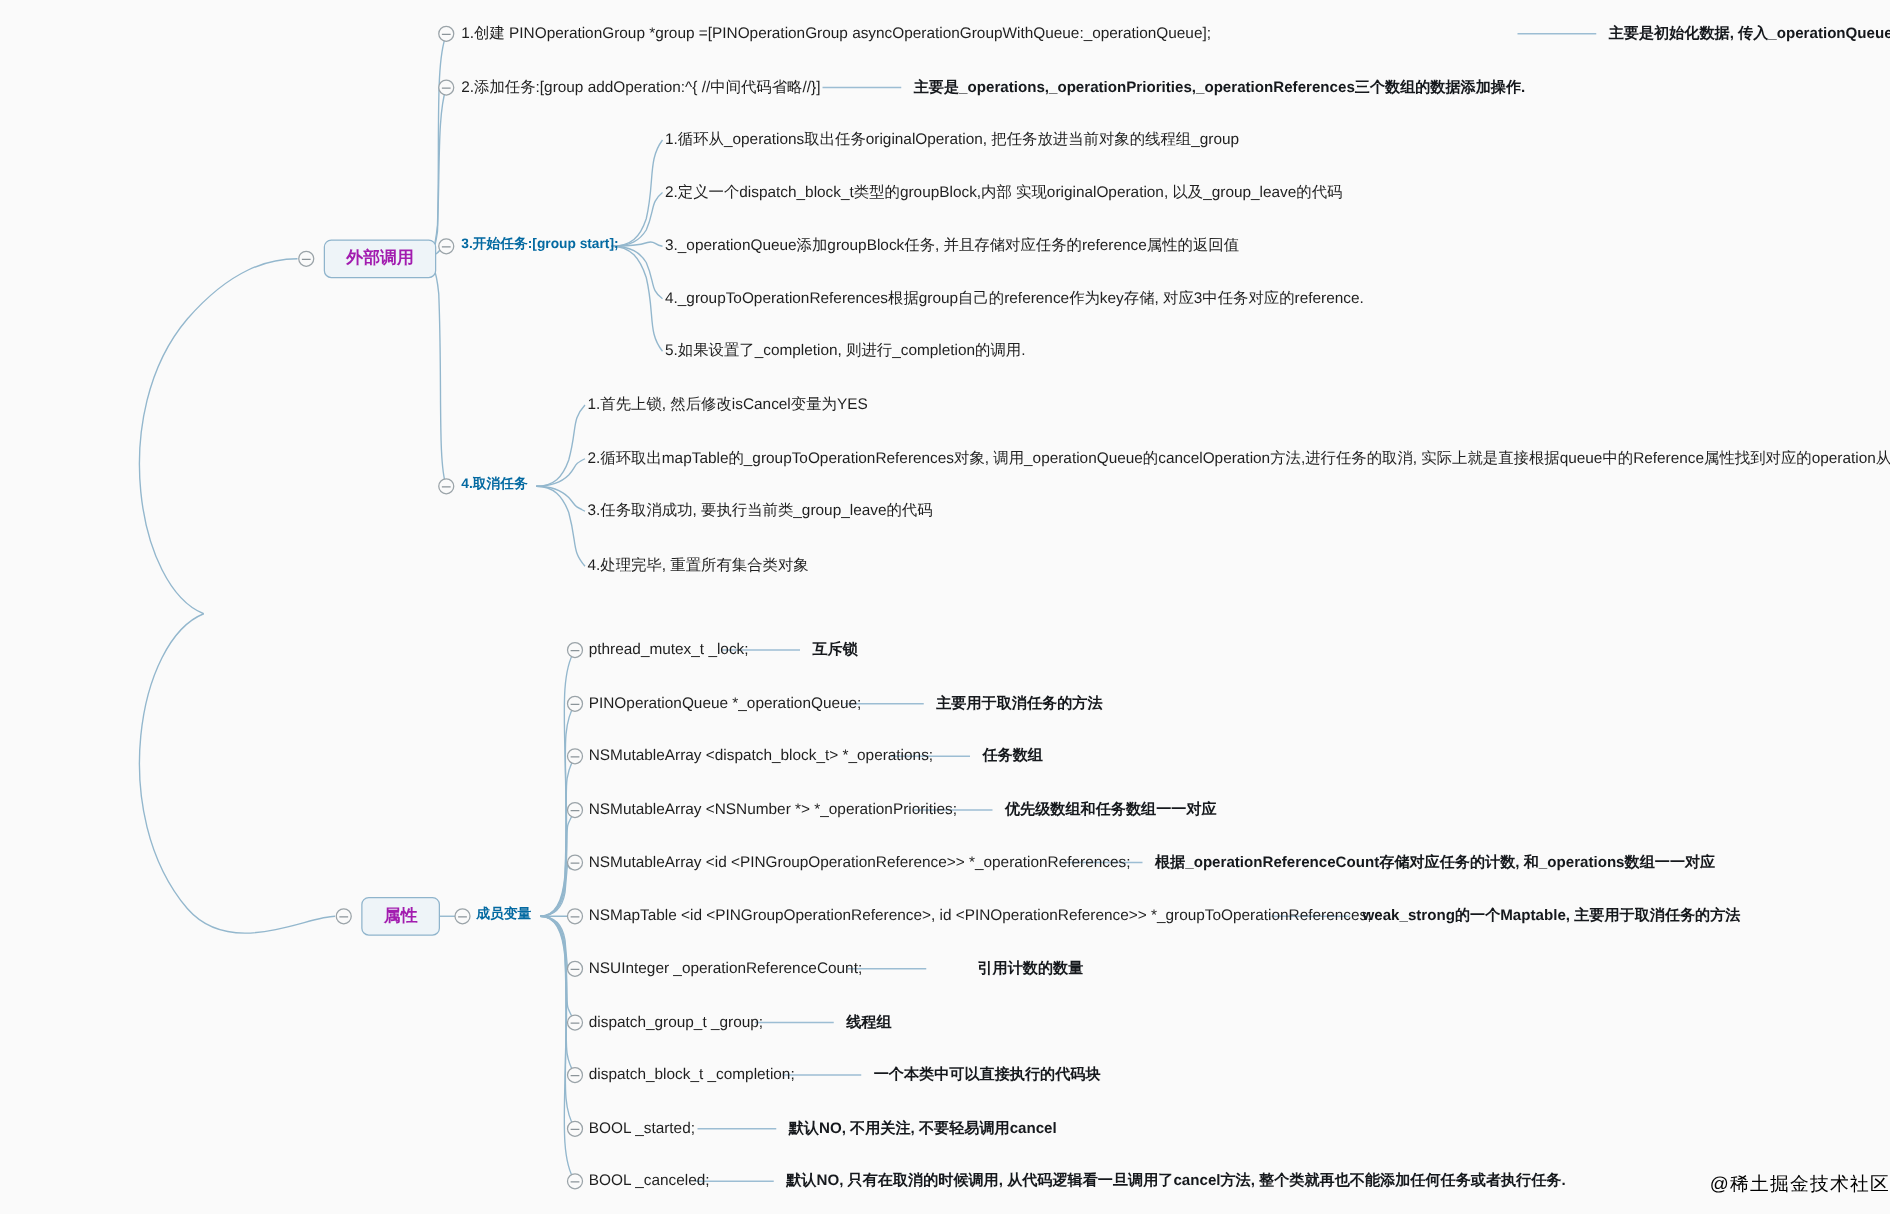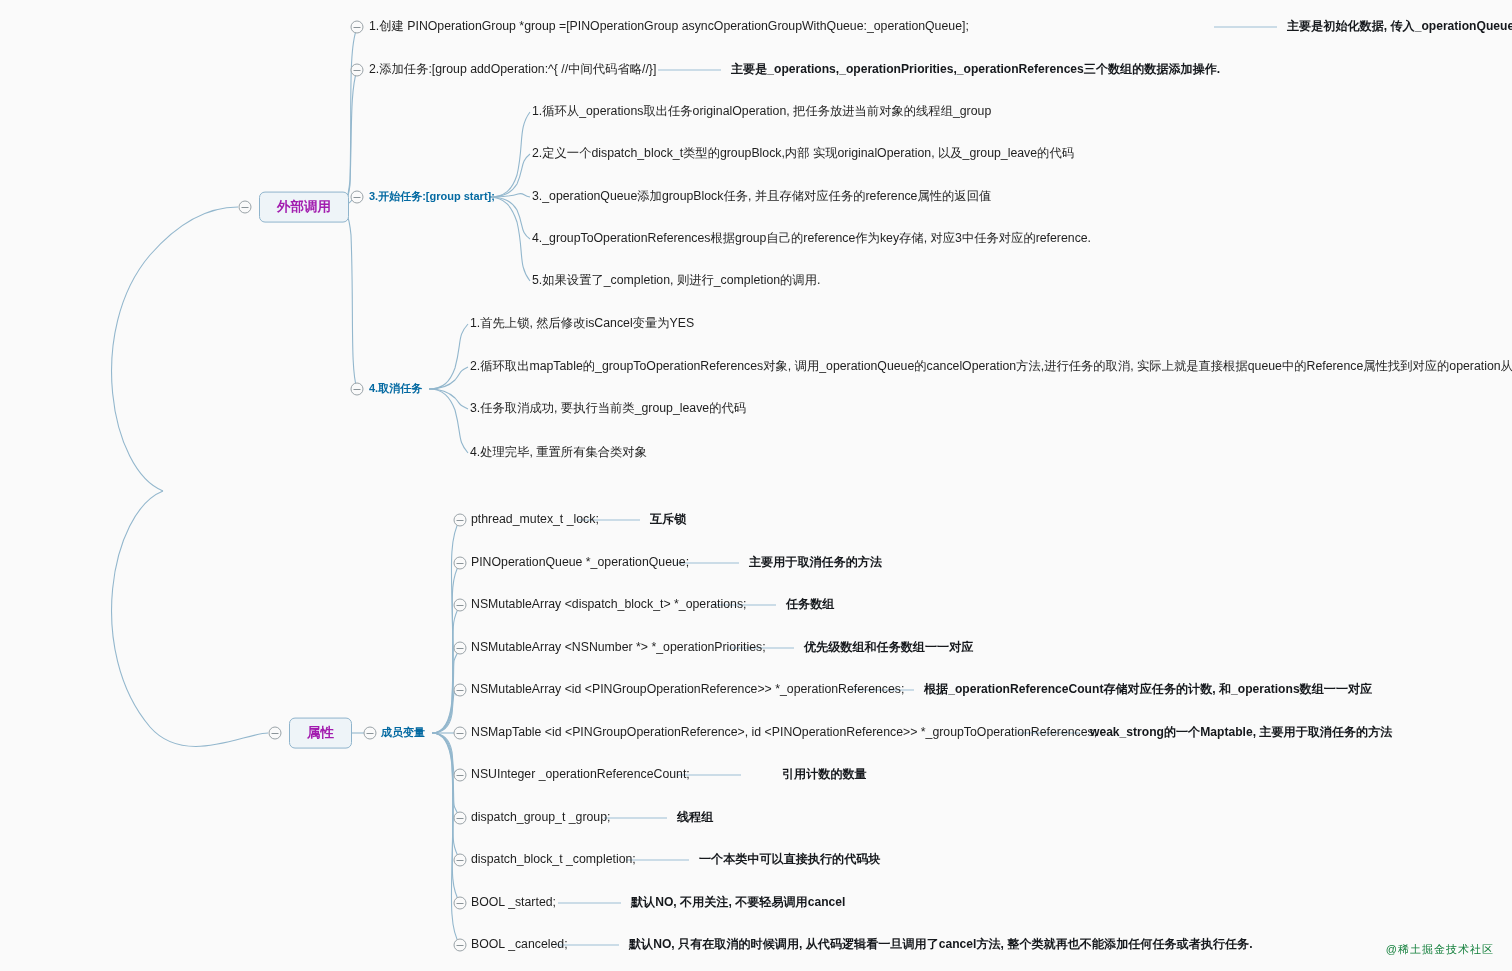--- a/index.html
+++ b/index.html
@@ -88,24 +88,24 @@
     left: 2px;
     right: 2px;
     top: 50%;
     height: 1px;
     background: #8b9499;
     transform: translateY(-.5px);
   }
   
   .watermark {
     position: absolute;
-    right: 18px;
+    right: 0;
     bottom: 14px;
-    font-size: 11px;
-    color: #15803d;
+    font-size: 15px;
+    color: #000000;
     letter-spacing: 1px;
     user-select: none;
   }
 </style>
 </head>
 <body>
 
 <div id="canvas">
 
   <svg id="links" viewBox="0 0 1512 971" xmlns="http://www.w3.org/2000/svg">

